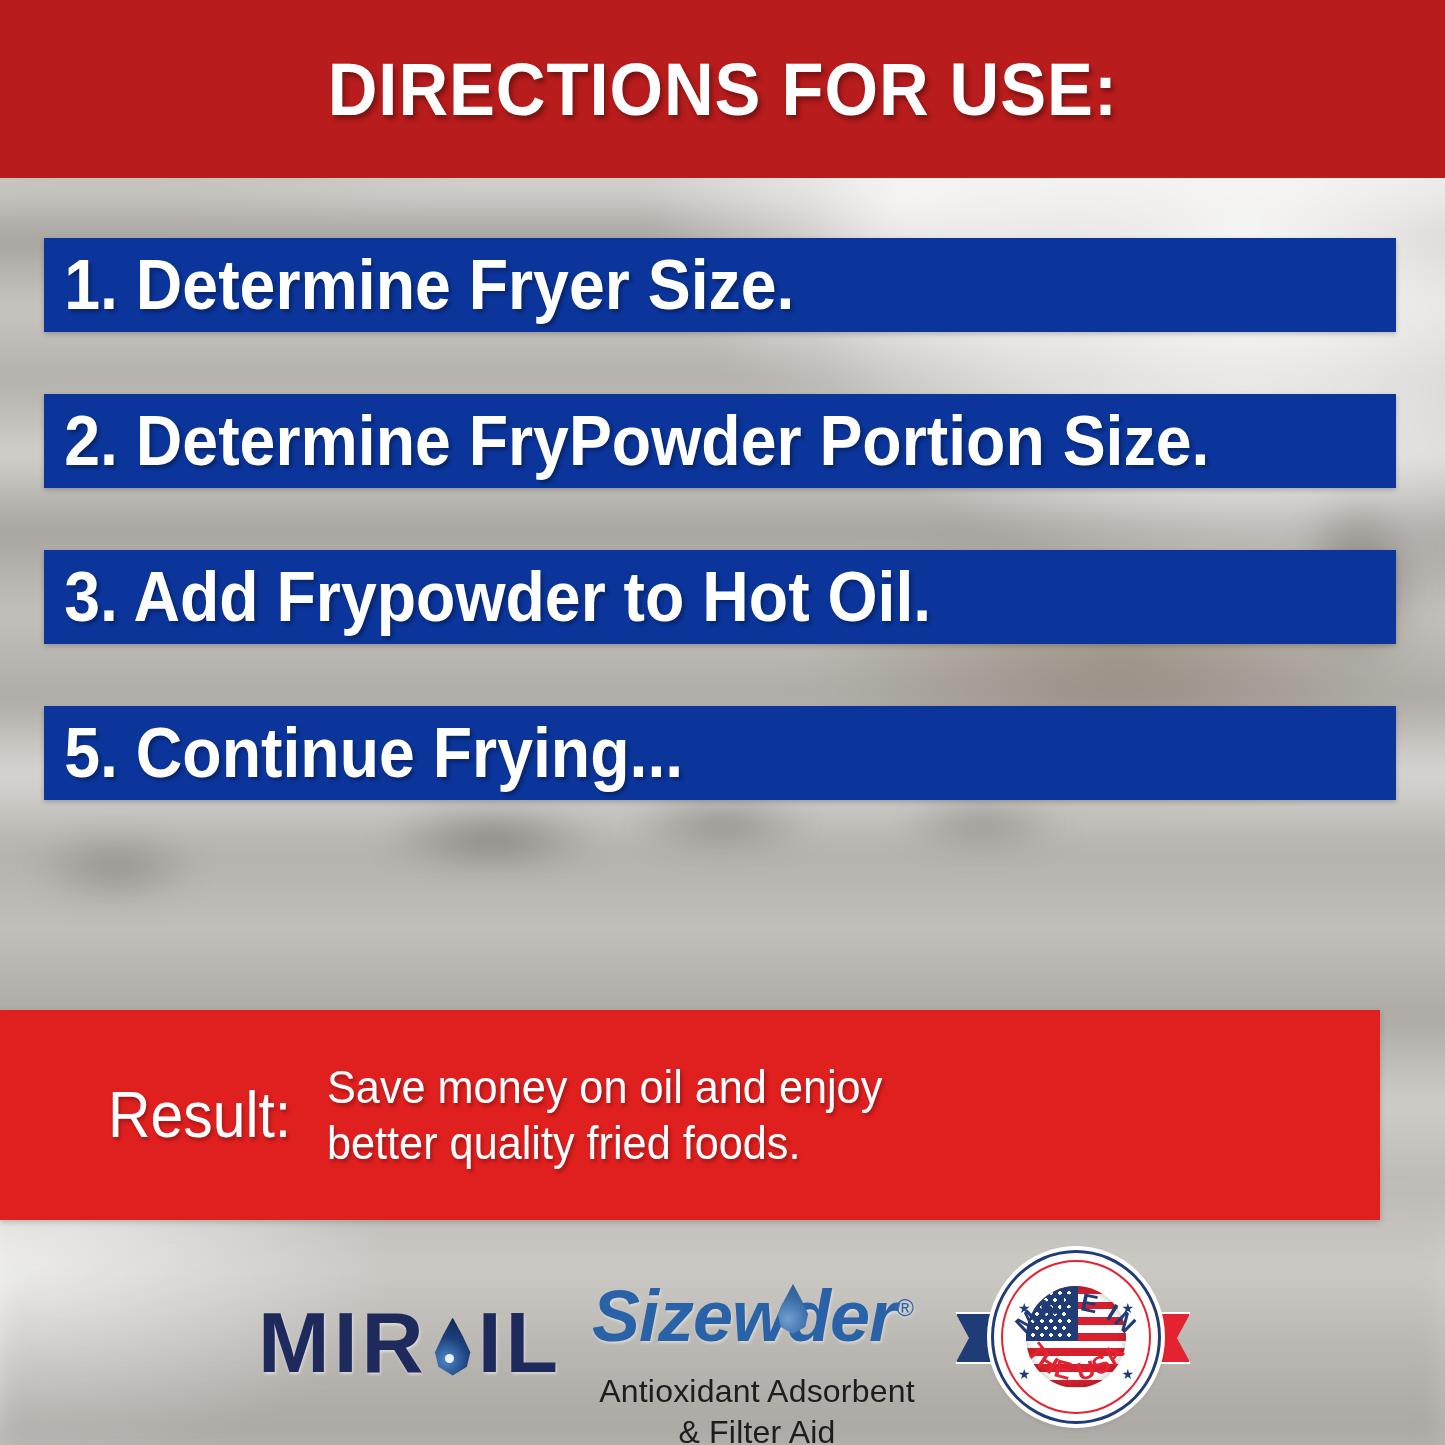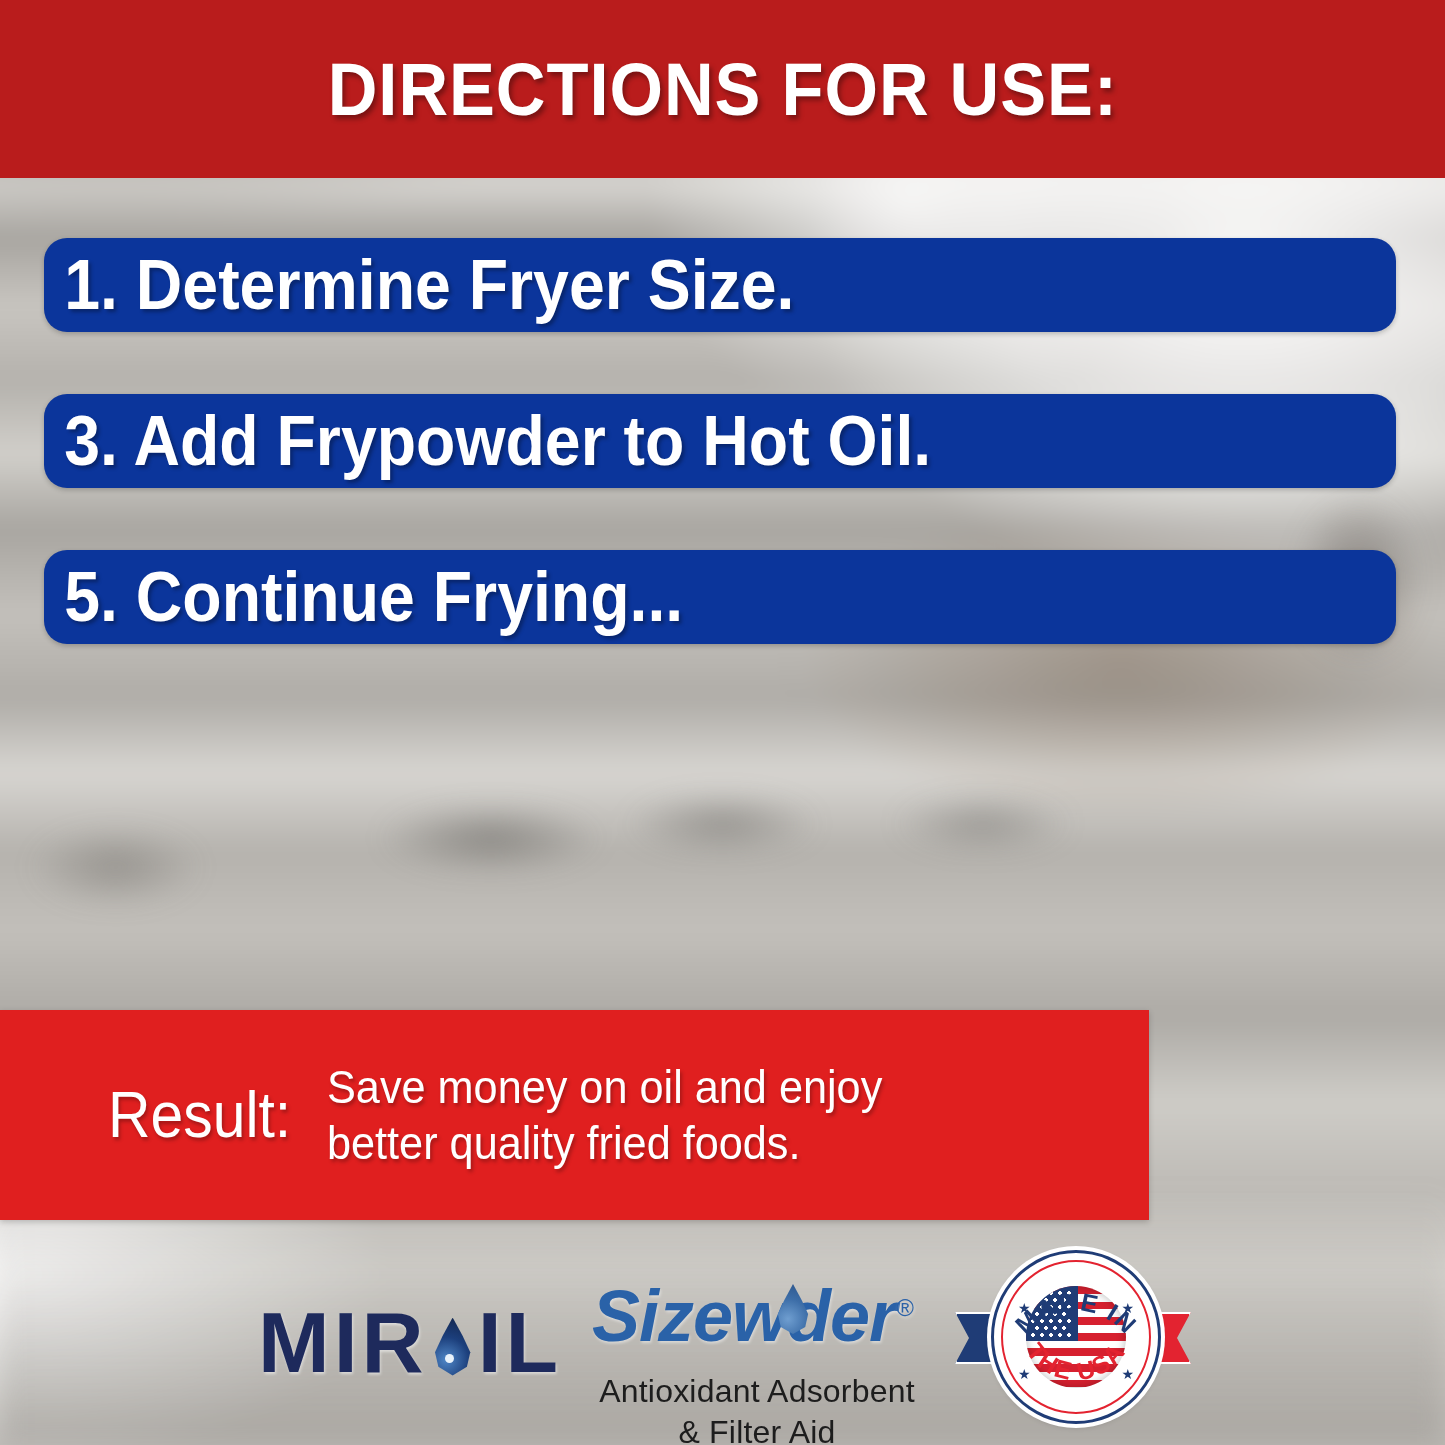--- a/index.html
+++ b/index.html
@@ -102,42 +102,41 @@
     width: 1352px;
   }
   .step-bar {
     position: relative;
     height: 94px;
     margin-bottom: 62px;
     background: #0b359b;
     box-shadow: 0 2px 5px rgba(0,0,0,0.22);
     display: flex;
     align-items: center;
-    border-radius: 23px;
   }
   .step-bar:last-child { margin-bottom: 12px; }
   .step-text {
     color: #ffffff;
     font-family: "Liberation Sans Narrow", "Liberation Sans", sans-serif;
     font-size: 70px;
     font-weight: bold;
     line-height: 1;
     padding-left: 22px;
     white-space: nowrap;
     text-shadow: 3px 3px 4px rgba(0,0,0,0.30);
     transform: scaleX(0.92);
     transform-origin: left center;
   }
 
   
   .result-band {
     position: absolute;
     left: 0;
     top: 1010px;
-    width: 1149px;
+    width: 1380px;
     height: 210px;
     background: #e01f1f;
     display: flex;
     align-items: center;
     box-shadow: 0 2px 6px rgba(0,0,0,0.20);
   }
   .result-label {
     color: #ffffff;
     font-family: "Liberation Sans Narrow", "Liberation Sans", sans-serif;
     font-size: 64px;
@@ -403,20 +402,23 @@
 
   <div class="header-band">
     <div class="header-title">DIRECTIONS FOR USE:</div>
   </div>
 
   <div class="steps">
     <div class="step-bar">
       <span class="step-text">1. Determine Fryer Size.</span>
     </div>
     <div class="step-bar">
+      <span class="step-text">2. Determine FryPowder Portion Size.</span>
+    </div>
+    <div class="step-bar">
       <span class="step-text">3. Add Frypowder to Hot Oil.</span>
     </div>
     <div class="step-bar">
       <span class="step-text">5. Continue Frying...</span>
     </div>
   </div>
 
   <div class="result-band">
     <div class="result-label">Result:</div>
     <div class="result-lines">

